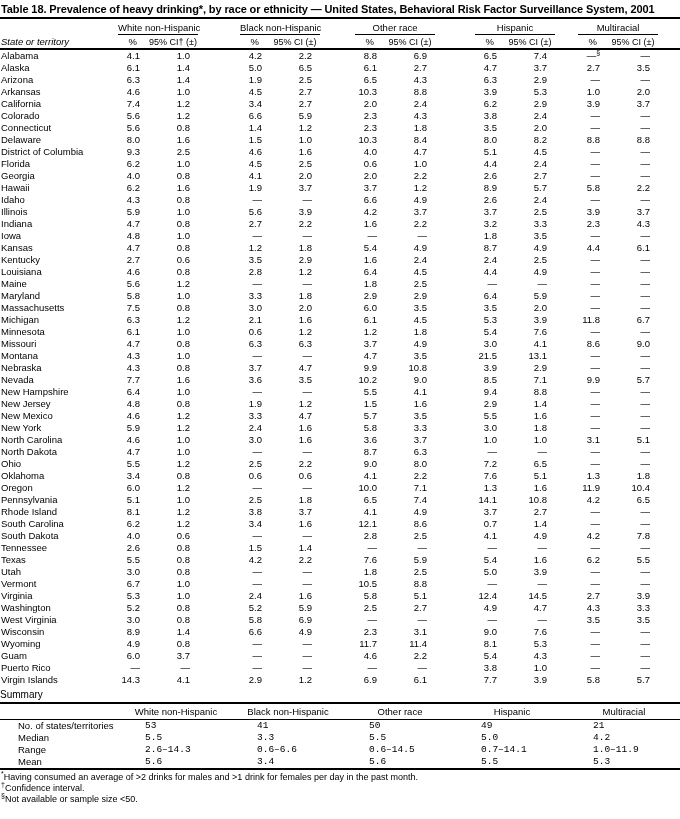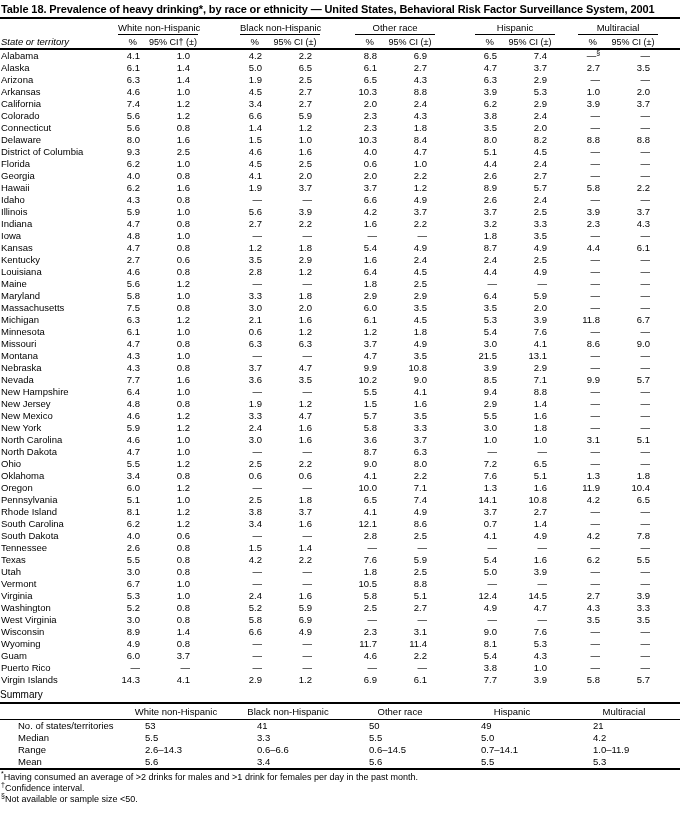--- a/index.html
+++ b/index.html
@@ -43,21 +43,21 @@
 
   
   .summary-title { font-size: 10px; padding: 3px 0 2px 0; }
   table.sum { border-top: 2px solid #000; border-bottom: 2px solid #000; }
   .sum thead th {
     border-bottom: 1px solid #000;
     text-align: center; height: 15px; line-height: 14px; vertical-align: bottom;
   }
   .sum thead th.empty-h { text-align: left; }
   .sum tbody th { text-align: left; padding-left: 18px; height: 12px; line-height: 12px; }
-  .sum tbody td { text-align: left; padding-left: 25px; height: 12px; line-height: 12px; }
+  .sum tbody td { text-align: left; padding-left: 25px; height: 12px; line-height: 12px; font-family: Liberation Mono, monospace; }
 
   
   .footnotes { padding: 2px 0 0 1px; }
   .footnote { font-size: 9px; line-height: 11px; white-space: nowrap; }
 </style>
 </head>
 <body>
 
 <div class="page">
 

